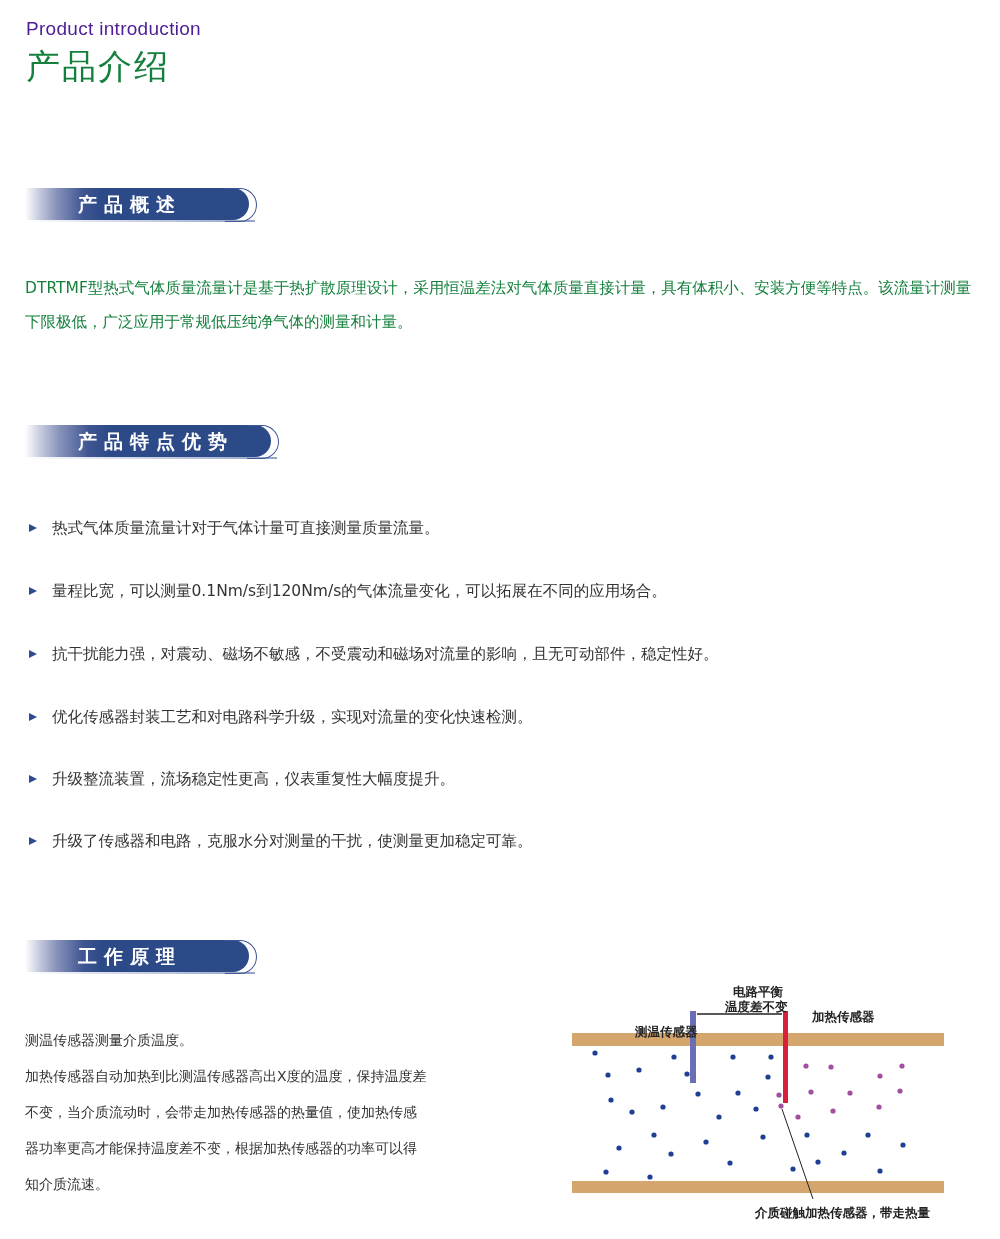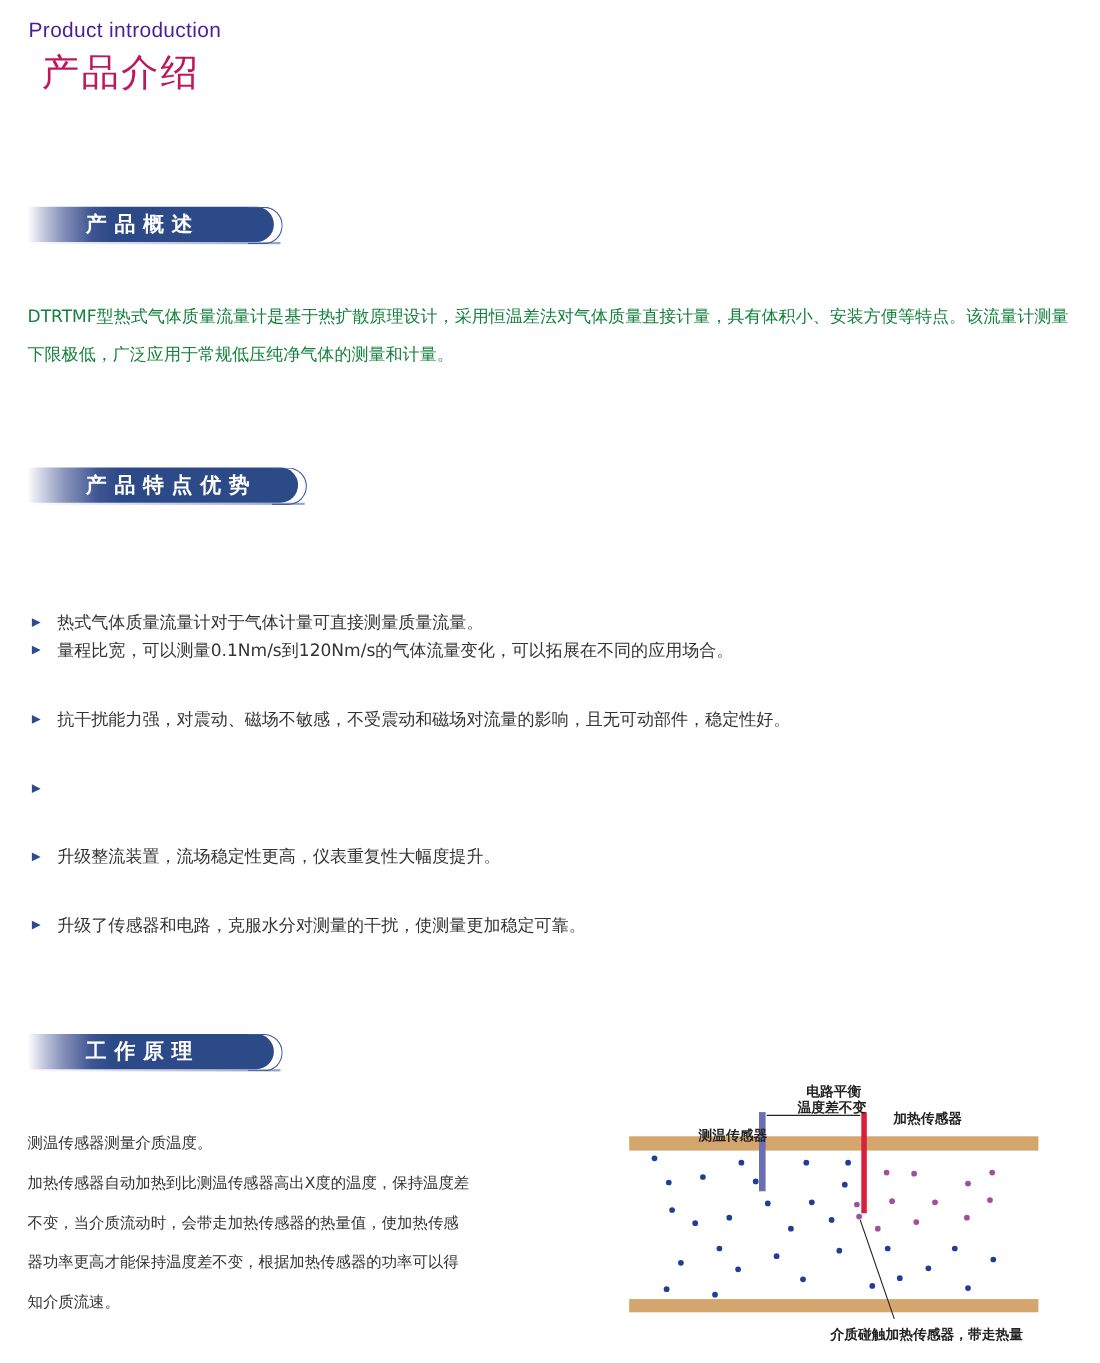--- a/index.html
+++ b/index.html
@@ -1,20 +1,20 @@
 <!DOCTYPE html>
 <html><head>
 <meta charset="utf-8">
 <style>
   * { margin: 0; padding: 0; box-sizing: border-box; }
   html, body { width: 1000px; height: 1239px; background: #ffffff; overflow: hidden; }
   body { position: relative; font-family: "DejaVu Sans", "Liberation Sans", sans-serif; color: #333333; }
 
   .subtitle-en { position: absolute; left: 26px; top: 18px; font-size: 19px; color: #4c1d95; font-family: "Liberation Sans", sans-serif; letter-spacing: 0.3px; }
-  .title-cn { position: absolute; left: 26px; top: 48px; font-size: 34px; color: #be185d; letter-spacing: 2px; line-height: 1.1; margin-left: 12px; }
+  .title-cn { position: absolute; left: 26px; top: 48px; font-size: 34px; color: #15803d; letter-spacing: 2px; line-height: 1.1; }
 
   .badge { position: absolute; left: 25px; height: 34px; }
   .badge .bar {
     position: absolute; left: 0; top: 0; height: 32px;
     border-radius: 0 16px 16px 0;
     background: linear-gradient(to right, #ffffff 0%, #c9cde0 6%, #8893bb 14%, #3f5591 26%, #2d4a88 34%, #2d4a88 100%);
   }
   .badge .arc {
     position: absolute; top: 0; height: 34px;
     border: 1.5px solid #3d5699; border-left: none;
@@ -59,34 +59,35 @@
 
 <div class="para" style="top:271px;">DTRTMF型热式气体质量流量计是基于热扩散原理设计，采用恒温差法对气体质量直接计量，具有体积小、安装方便等特点。该流量计测量下限极低，广泛应用于常规低压纯净气体的测量和计量。</div>
 
 <div class="badge" style="top:425px; width:262px;">
   <div class="bar" style="width:246px;"></div>
   <div class="arc" style="left:222px; width:32px;"></div>
   <div class="shadow" style="width:252px;"></div>
   <div class="label" style="left:53px;">产品特点优势</div>
 </div>
 
-<div class="feature" style="top:516px;margin-top:38px;">
+<div class="feature" style="top:516px;">
   <span class="tri"></span>
   <span class="text">热式气体质量流量计对于气体计量可直接测量质量流量。</span>
 </div>
 <div class="feature" style="top:579px;">
   <span class="tri"></span>
   <span class="text">量程比宽，可以测量0.1Nm/s到120Nm/s的气体流量变化，可以拓展在不同的应用场合。</span>
 </div>
 <div class="feature" style="top:642px;">
   <span class="tri"></span>
   <span class="text">抗干扰能力强，对震动、磁场不敏感，不受震动和磁场对流量的影响，且无可动部件，稳定性好。</span>
 </div>
 <div class="feature" style="top:705px;">
   <span class="tri"></span>
+  <span class="text">优化传感器封装工艺和对电路科学升级，实现对流量的变化快速检测。</span>
 </div>
 <div class="feature" style="top:767px;">
   <span class="tri"></span>
   <span class="text">升级整流装置，流场稳定性更高，仪表重复性大幅度提升。</span>
 </div>
 <div class="feature" style="top:829px;">
   <span class="tri"></span>
   <span class="text">升级了传感器和电路，克服水分对测量的干扰，使测量更加稳定可靠。</span>
 </div>
 

